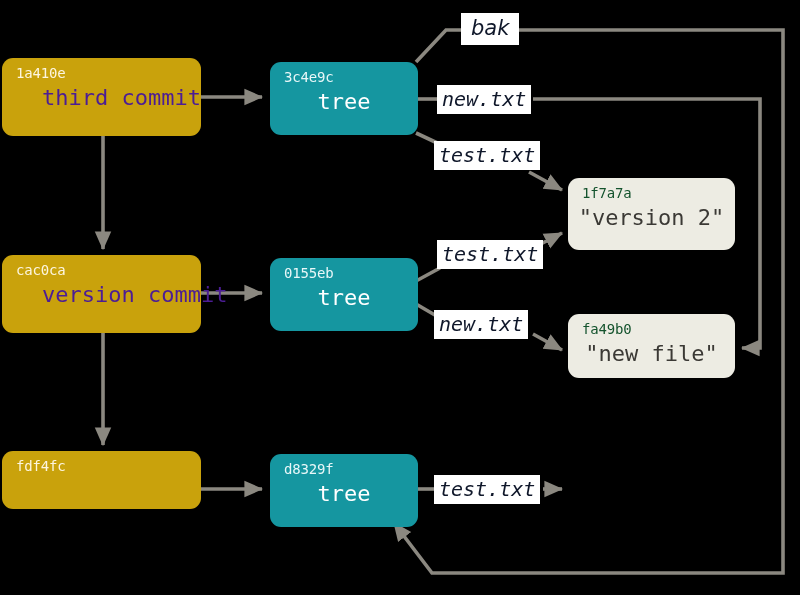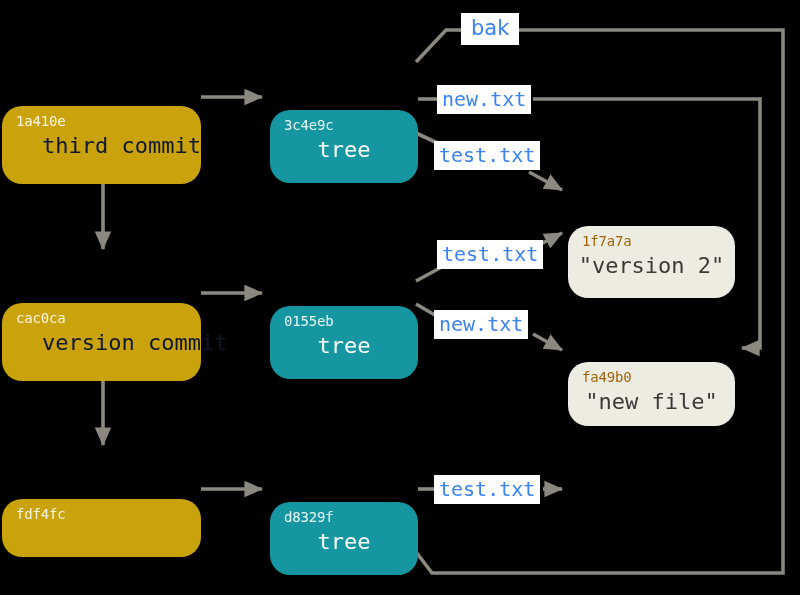--- a/index.html
+++ b/index.html
@@ -21,24 +21,23 @@
   #edge-layer {
     position: absolute;
     left: 0;
     top: 0;
     width: 800px;
     height: 595px;
   }
   .node {
     position: absolute;
     box-sizing: border-box;
-    border-radius: 20px;
+    border-radius: 11px;
     display: block;
     z-index: 5;
-    margin-top: 48px;
   }
   .node .node-hash {
     position: absolute;
     left: 14px;
     top: 7px;
     font-family: "DejaVu Sans Mono", monospace;
     font-size: 14px;
     letter-spacing: -0.2px;
     white-space: nowrap;
   }
@@ -50,43 +49,44 @@
     text-align: center;
     font-family: "DejaVu Sans Mono", monospace;
     font-size: 22px;
     letter-spacing: 0px;
     white-space: nowrap;
   }
   .node-commit {
     background: #c9a20c;
   }
   .node-commit .node-hash { color: #fdf6e0; }
-  .node-commit .node-label { color: #0f172a; padding-left: 40px; }
+  .node-commit .node-label { color: #4c1d95; padding-left: 40px; }
   .node-tree {
     background: #1596a0;
     padding-left: 10px;
   }
   .node-tree .node-hash { color: #e8f7f8; }
   .node-tree .node-label { color: #ffffff; }
   .node-blob {
     background: #edece3;
   }
-  .node-blob .node-hash { color: #a16207; }
+  .node-blob .node-hash { color: #14532d; }
   .node-blob .node-label { color: #3b3935; }
 
   .edge-label {
     position: absolute;
     background: #ffffff;
-    color: #3b82f6;
+    color: #0f172a;
     font-family: "DejaVu Sans Mono", monospace;
     font-size: 20px;
     line-height: 1.0;
     padding: 4px 5px 5px 5px;
     white-space: nowrap;
     z-index: 8;
+    font-style: italic;
   }
   .edge-label.sans {
     font-family: "DejaVu Sans", sans-serif;
     font-size: 21px;
     padding: 5px 10px 6px 10px;
   }
 </style>
 </head>
 <body>
 

